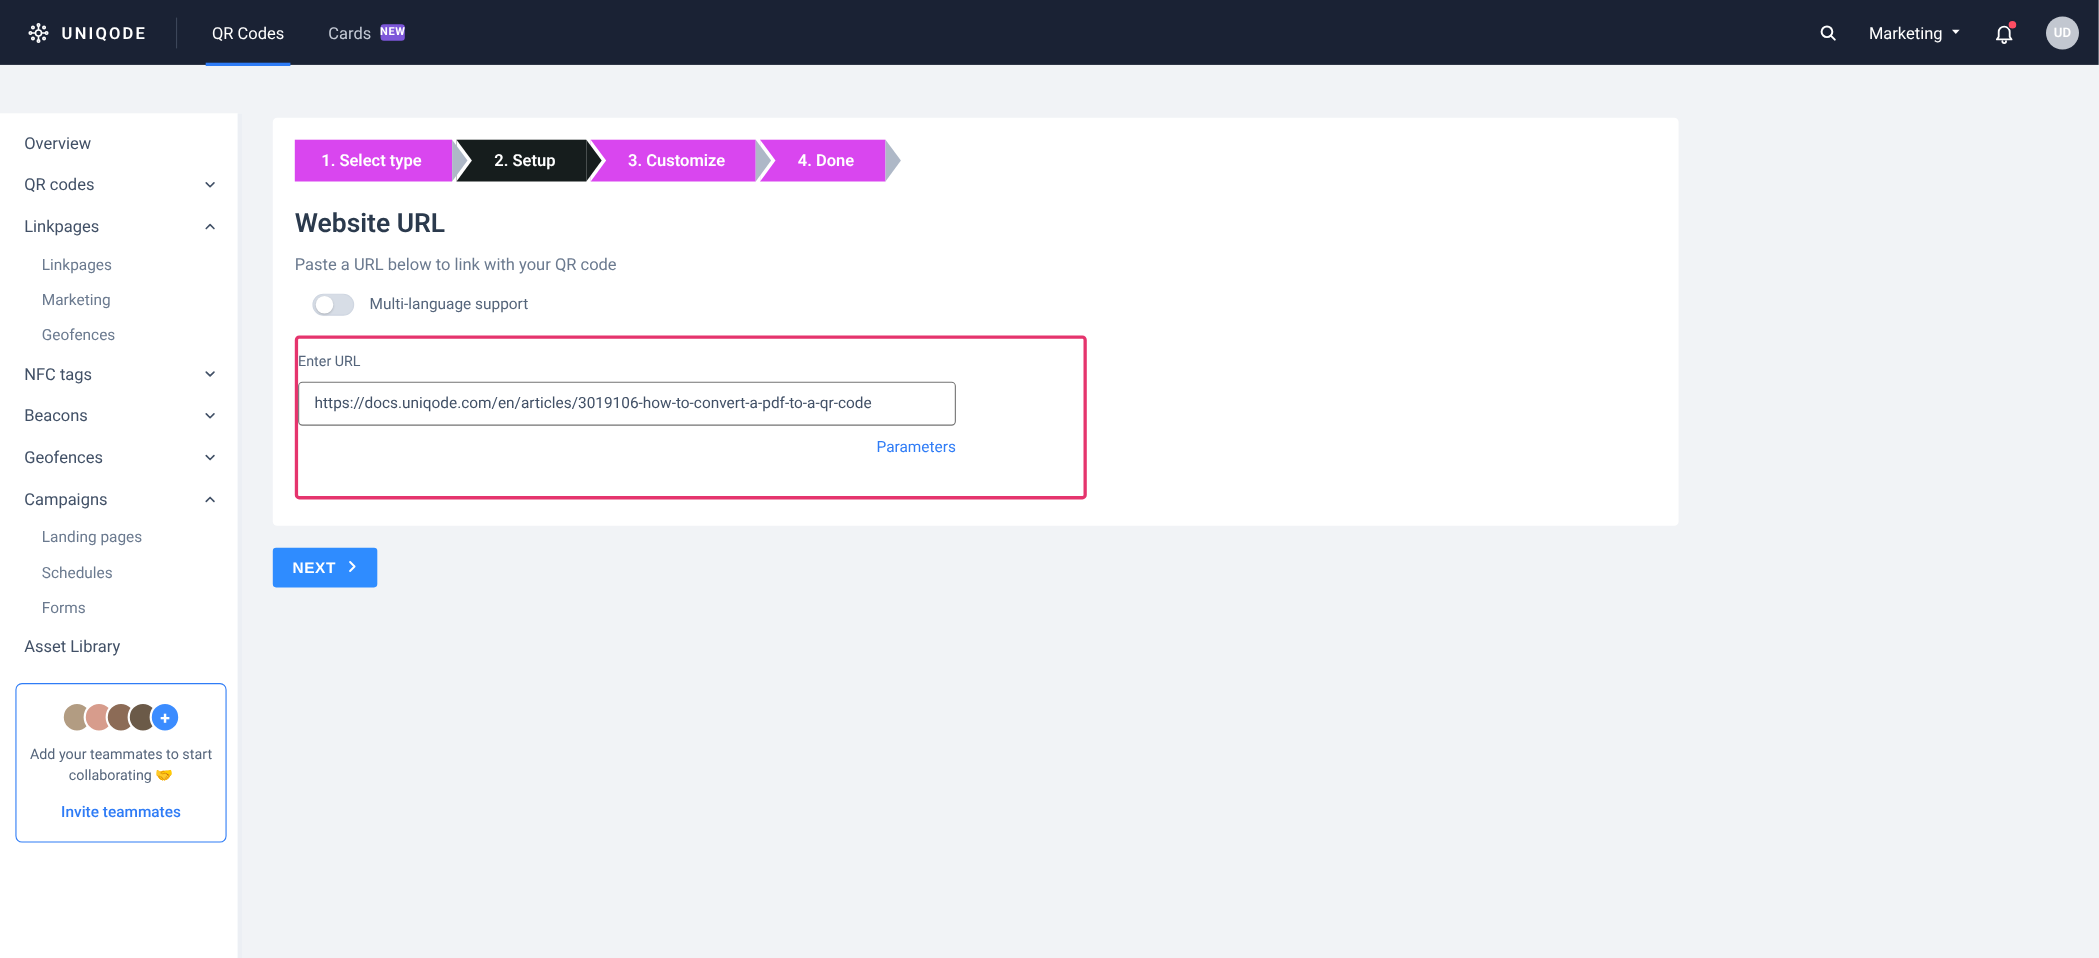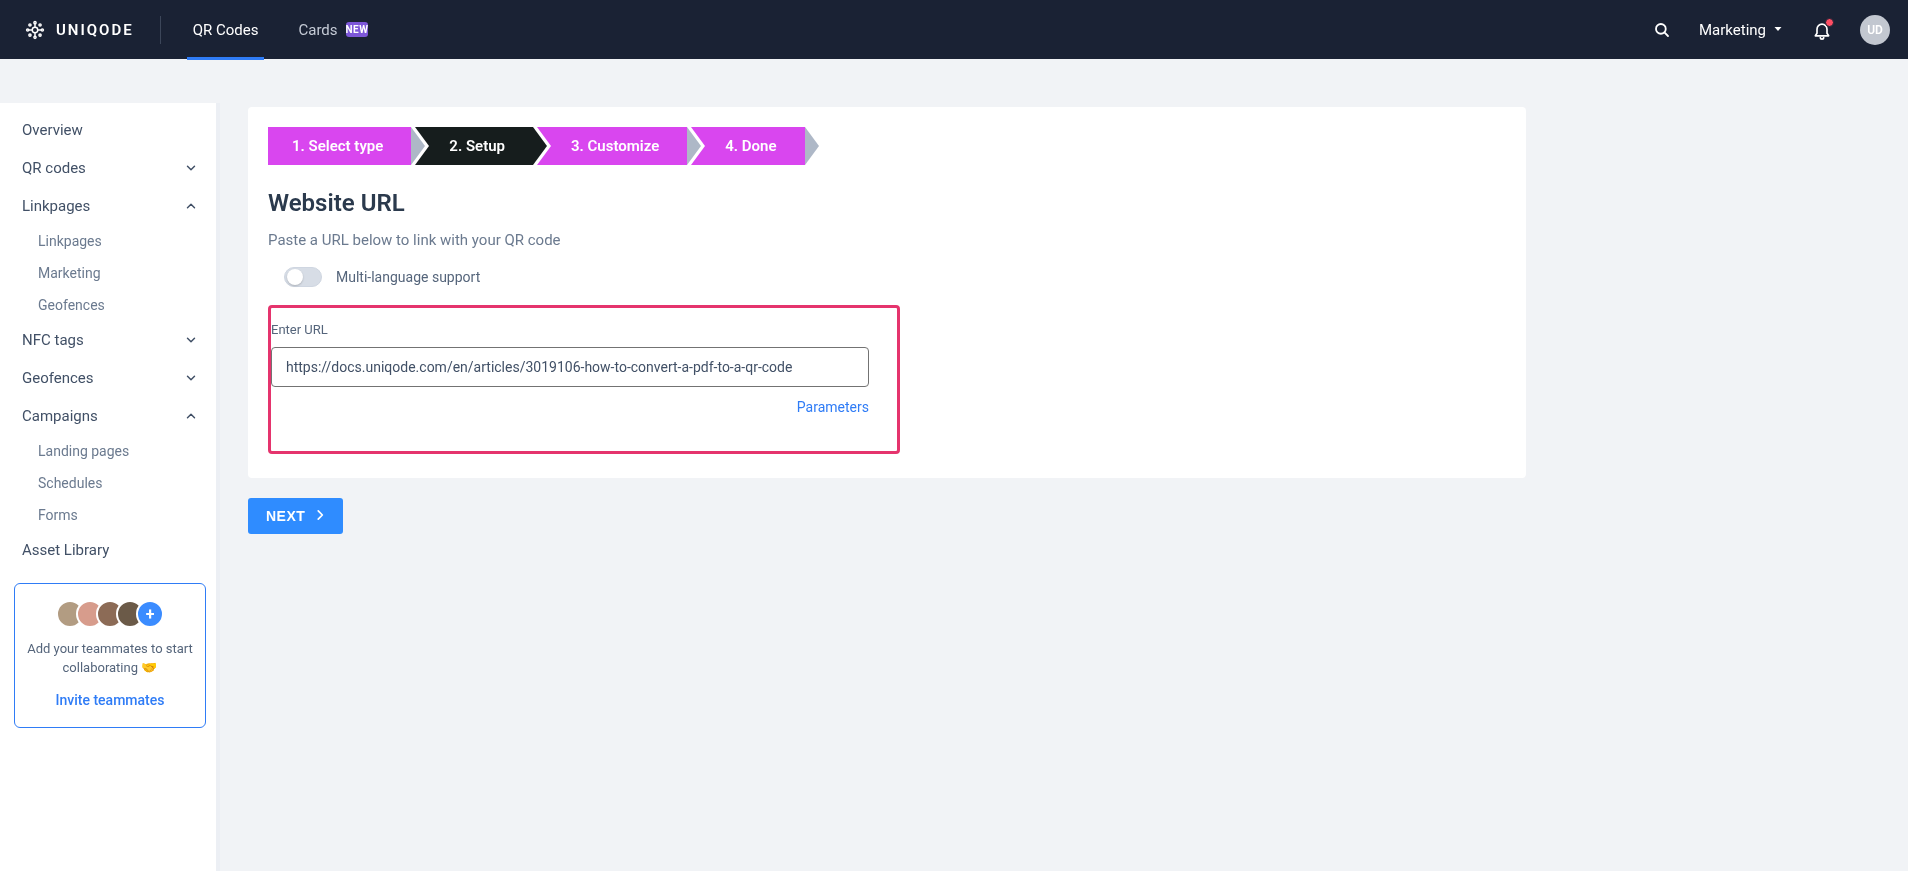--- a/index.html
+++ b/index.html
@@ -54,21 +54,21 @@
   .step.active::after { border-left-color:#161d1d; }
 
   h1.section-title { font-size:24px; font-weight:600; color:#2b3a4d; margin:6px 0 2px 0; }
   .section-sub { font-size:15px; color:#6b7a8f; margin:14px 0 18px 0; }
 
   .ml-row { display:flex; align-items:center; gap:14px; margin-bottom:18px;padding-left:16px; }
   .toggle { width:38px; height:20px; border-radius:999px; background:#d7dde6; position:relative; border:1px solid #cfd6e1; }
   .toggle::after { content:""; position:absolute; width:16px; height:16px; background:#fff; border-radius:50%; top:1px; left:2px; box-shadow:0 1px 2px rgba(0,0,0,.2); }
   .ml-label { font-size:14px; color:#55657b; }
 
-  .url-box { border:3px solid #e5346d; border-radius:4px; padding:14px 18px 36px 0; width:632px; }
+  .url-box { border:3px solid #e5346d; border-radius:4px; padding:14px 18px 36px 0; width:720px; }
   .url-box-inner { padding-left:0; }
   .field-label { font-size:13px; color:#55657b; margin-bottom:10px; }
   .url-input { width:598px; height:40px; border:1px solid #737373; border-radius:4px; padding:0 14px; font-size:14px; color:#415066; font-family:inherit; }
   .params-link { display:block; text-align:right; width:598px; color:#2f7cf6; font-size:14px; margin-top:12px; }
 
   .next-btn { margin-top:20px; height:36px; background:#2f8cff; color:#fff; border:none; border-radius:3px; padding:0 16px 0 18px; font-size:14px; font-weight:700; letter-spacing:0.5px; display:inline-flex; align-items:center; gap:8px; cursor:pointer; }
 </style>
 </head>
 <body>
 
@@ -162,20 +162,28 @@
       <div class="nav-sub"><span>Geofences</span></div>
       <div class="nav-item">
         <span>NFC tags</span>
         <span class="chev">
             <svg width="14" height="14" viewBox="0 0 24 24" fill="none" stroke="#415066" stroke-width="2.5" stroke-linecap="round" stroke-linejoin="round">
               <polyline points="6 9 12 15 18 9"></polyline>
             </svg>
           </span>
       </div>
       <div class="nav-item">
+        <span>Beacons</span>
+        <span class="chev">
+            <svg width="14" height="14" viewBox="0 0 24 24" fill="none" stroke="#415066" stroke-width="2.5" stroke-linecap="round" stroke-linejoin="round">
+              <polyline points="6 9 12 15 18 9"></polyline>
+            </svg>
+          </span>
+      </div>
+      <div class="nav-item">
         <span>Geofences</span>
         <span class="chev">
             <svg width="14" height="14" viewBox="0 0 24 24" fill="none" stroke="#415066" stroke-width="2.5" stroke-linecap="round" stroke-linejoin="round">
               <polyline points="6 9 12 15 18 9"></polyline>
             </svg>
           </span>
       </div>
       <div class="nav-item">
         <span>Campaigns</span>
         <span class="chev">

